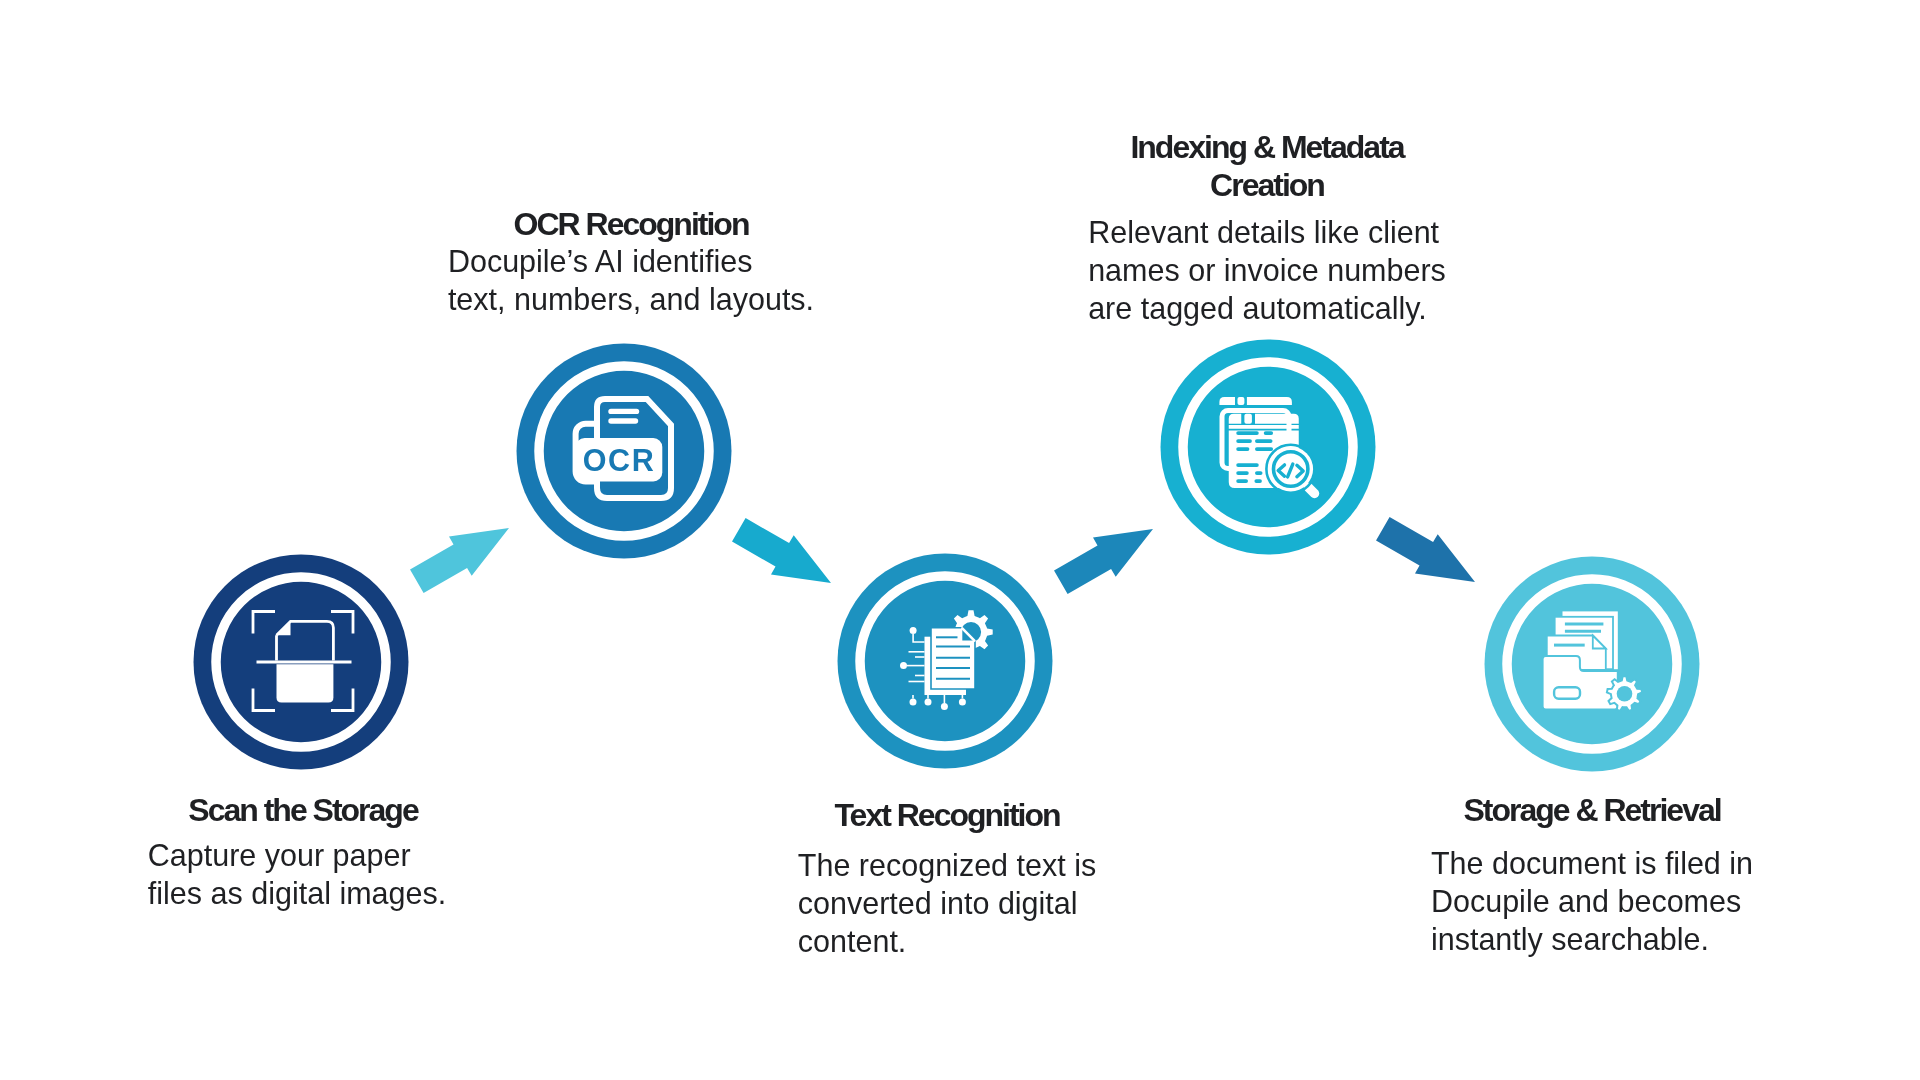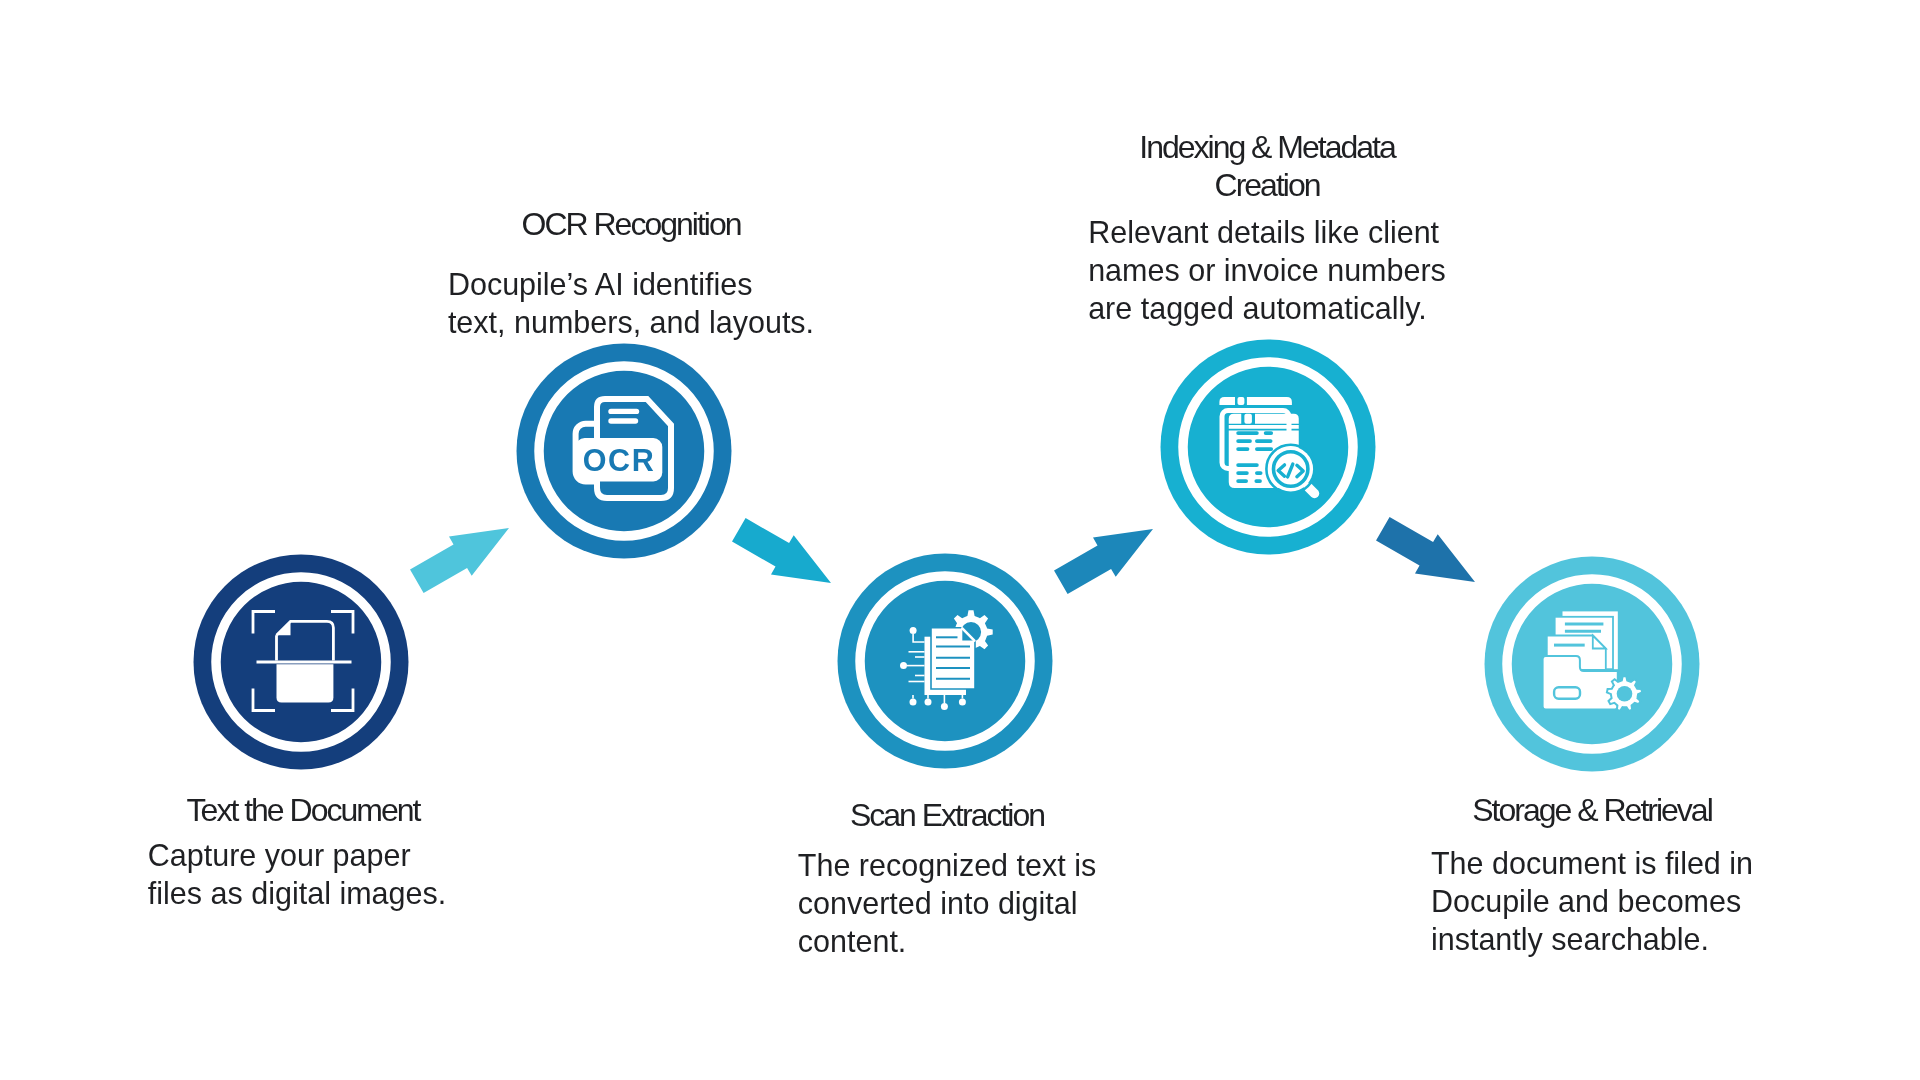--- a/index.html
+++ b/index.html
@@ -1,19 +1,19 @@
 <!DOCTYPE html>
 <html><head>
 <meta charset="utf-8">
 <style>
   html,body{margin:0;padding:0;}
   body{width:1920px;height:1080px;background:#ffffff;overflow:hidden;position:relative;
        font-family:"Liberation Sans", sans-serif;}
   .abs{position:absolute;}
-  .tt{position:absolute;text-align:center;color:#1F2023;font-weight:normal;
+  .tt{position:absolute;text-align:center;color:#1F2023;font-weight:bold;
       font-size:32px;line-height:38px;letter-spacing:-2px;white-space:nowrap;transform:translateX(-50%);}
   .bb{position:absolute;text-align:left;color:#1F2023;
       font-size:30.5px;line-height:38px;white-space:nowrap;transform:translateX(-50%);}
 </style>
 </head>
 <body>
 
 <svg class="abs" style="left:409.5px;top:528px" width="99" height="65" viewBox="0 0 98.5 64.7">
  <polygon fill="#4FC5DC" points="0.0,41.3 43.3,16.3 38.8,8.4 98.5,0.0 61.4,47.6 56.8,39.7 13.5,64.7"></polygon>
 </svg>
@@ -147,26 +147,26 @@
  </g>
  <path d="M72,91.1 H102.7" stroke="#52C4DC" stroke-width="3" fill="none"></path>
  <path d="M60.6,105 Q60.6,102 63.6,102 H94 Q97.9,102 97.9,106 V113 Q97.9,117 101.9,117 H135.8 V152.5 Q135.8,155.5 132.8,155.5 H63.6 Q60.6,155.5 60.6,152.5 Z" fill="#fff" stroke="#52C4DC" stroke-width="2"></path>
  <rect x="72.1" y="133.3" width="25.9" height="11.4" rx="4.5" fill="#fff" stroke="#52C4DC" stroke-width="2.4"></rect>
  <g transform="translate(142.5,139.8)">
   <path fill="#fff" stroke="#52C4DC" stroke-width="2" d="M-3.1 -13.2 L-2.7 -13.3 L-1.8 -17.5 L1.8 -17.5 L2.7 -13.3 L6.1 -12.1 L6.5 -11.9 L9.9 -14.5 L12.6 -12.3 L10.6 -8.5 L12.5 -5.3 L12.7 -5.0 L16.9 -4.8 L17.6 -1.3 L13.6 0.3 L13.0 3.9 L12.9 4.3 L16.0 7.2 L14.3 10.3 L10.2 9.0 L7.4 11.4 L7.1 11.6 L7.6 15.9 L4.3 17.1 L2.0 13.4 L-1.6 13.5 L-2.0 13.4 L-4.3 17.1 L-7.6 15.9 L-7.1 11.6 L-9.9 9.3 L-10.2 9.0 L-14.3 10.3 L-16.0 7.2 L-12.9 4.3 L-13.6 0.7 L-13.6 0.3 L-17.6 -1.3 L-16.9 -4.8 L-12.7 -5.0 L-10.9 -8.2 L-10.6 -8.5 L-12.6 -12.3 L-9.9 -14.5 L-6.5 -11.9 Z"></path>
   <circle cx="0" cy="0" r="7.8" fill="#52C4DC"></circle>
  </g>
 </svg>
 
-<div class="tt" style="left:303px;top:791px">Text the Document</div>
+<div class="tt" style="left:303px;top:791px">Scan the Storage</div>
 <div class="bb" style="left:297px;top:836.4px">Capture your paper<br>files as digital images.</div>
 
 <div class="tt" style="left:631px;top:205px">OCR Recognition</div>
-<div class="bb" style="left:631px;top:265px">Docupile’s AI identifies<br>text, numbers, and layouts.</div>
+<div class="bb" style="left:631px;top:242px">Docupile’s AI identifies<br>text, numbers, and layouts.</div>
 
-<div class="tt" style="left:947px;top:796px">Scan Extraction</div>
+<div class="tt" style="left:947px;top:796px">Text Recognition</div>
 <div class="bb" style="left:947px;top:846px">The recognized text is<br>converted into digital<br>content.</div>
 
 <div class="tt" style="left:1267px;top:128px">Indexing &amp; Metadata<br>Creation</div>
 <div class="bb" style="left:1267px;top:212.5px">Relevant details like client<br>names or invoice numbers<br>are tagged automatically.</div>
 
 <div class="tt" style="left:1592px;top:791px">Storage &amp; Retrieval</div>
 <div class="bb" style="left:1592px;top:844px">The document is filed in<br>Docupile and becomes<br>instantly searchable.</div>
 
 </body></html>

